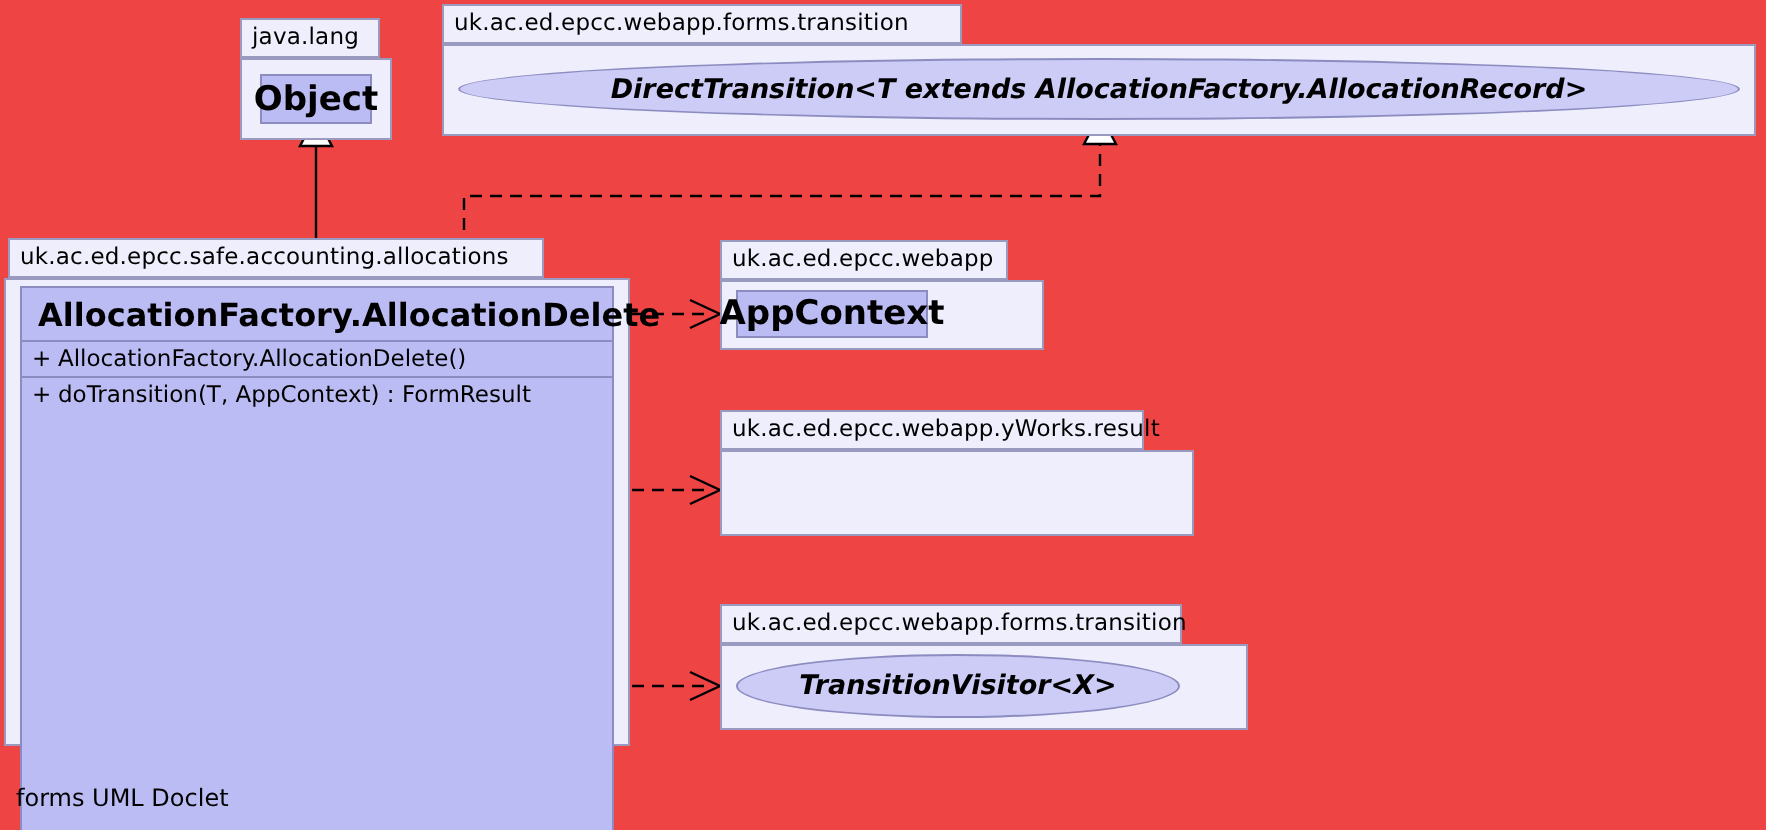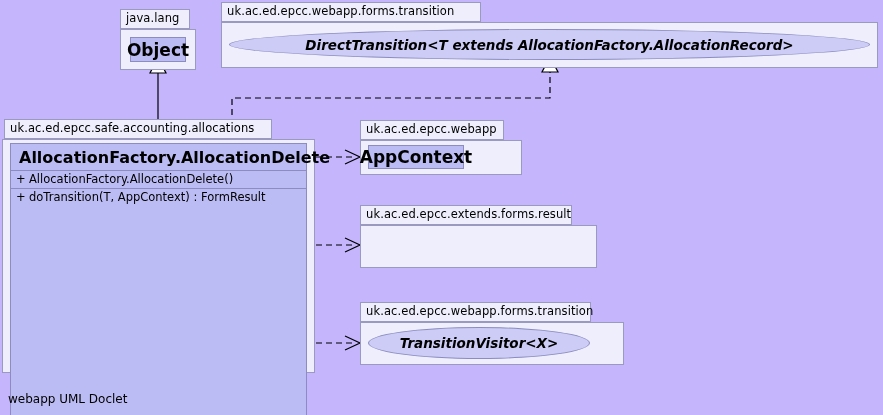--- a/index.html
+++ b/index.html
@@ -8,21 +8,21 @@
     background: #ffffff;
   }
   body {
     font-family: "DejaVu Sans", "Liberation Sans", sans-serif;
   }
   #diagram {
     position: relative;
     width: 883px;
     height: 415px;
     overflow: hidden;
-    background: #c4b5fd;
+    background: #ef4444;
   }
   
   .pkg {
     position: absolute;
     box-sizing: border-box;
     background: #eeeefc;
     border: 1px solid #9a9ac0;
   }
   .pkg-tab {
     position: absolute;
@@ -167,22 +167,22 @@
       <div class="member">
         <span class="vis">+</span><span>doTransition(T, AppContext) : FormResult</span>
       </div>
     </div>
   </div>
 
   <div class="pkg-tab" style="left:360px; top:120px; width:144px; height:20px;">uk.ac.ed.epcc.webapp</div>
   <div class="pkg" style="left:360px; top:140px; width:162px; height:35px;"></div>
   <div class="cls-small" style="left:368px; top:145px; width:96px; height:24px;">AppContext</div>
 
-  <div class="pkg-tab" style="left:360px; top:205px; width:212px; height:20px;">uk.ac.ed.epcc.extends.forms.result</div>
+  <div class="pkg-tab" style="left:360px; top:205px; width:212px; height:20px;">uk.ac.ed.epcc.webapp.yWorks.result</div>
   <div class="pkg" style="left:360px; top:225px; width:237px; height:43px;"></div>
 
   <div class="pkg-tab" style="left:360px; top:302px; width:231px; height:20px;">uk.ac.ed.epcc.webapp.forms.transition</div>
   <div class="pkg" style="left:360px; top:322px; width:264px; height:43px;"></div>
   <div class="iface" style="left:368px; top:327px; width:222px; height:32px; font-size:13.5px;">TransitionVisitor&lt;X&gt;</div>
 
-  <div class="footer" style="left:8px; top:392px;">webapp UML Doclet</div>
+  <div class="footer" style="left:8px; top:392px;">forms UML Doclet</div>
 
 </div>
 
 </body></html>

